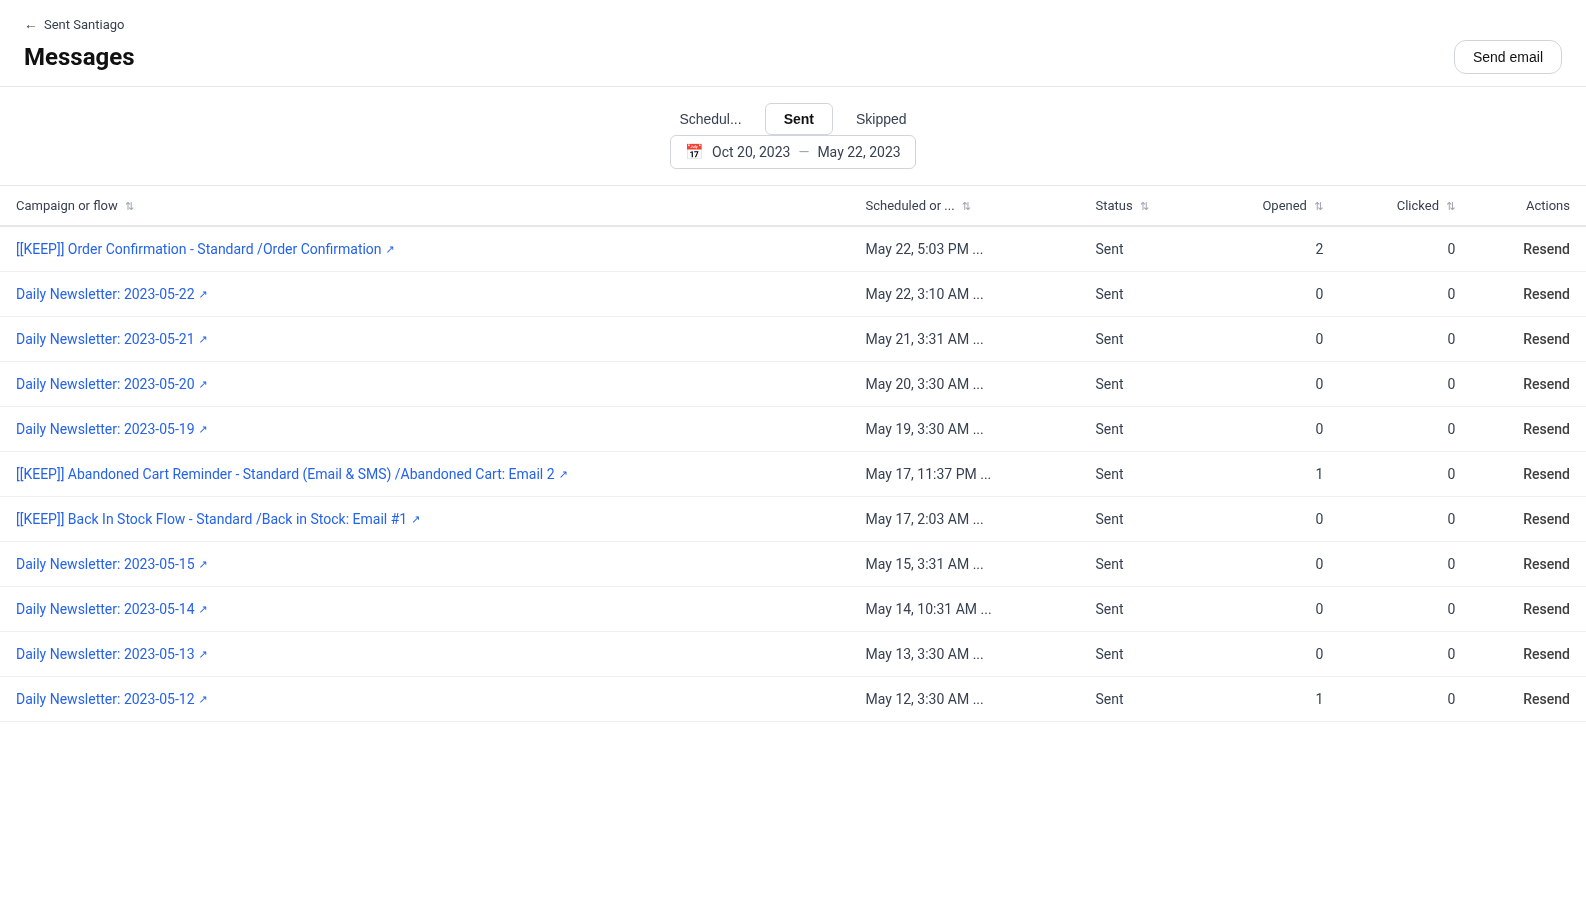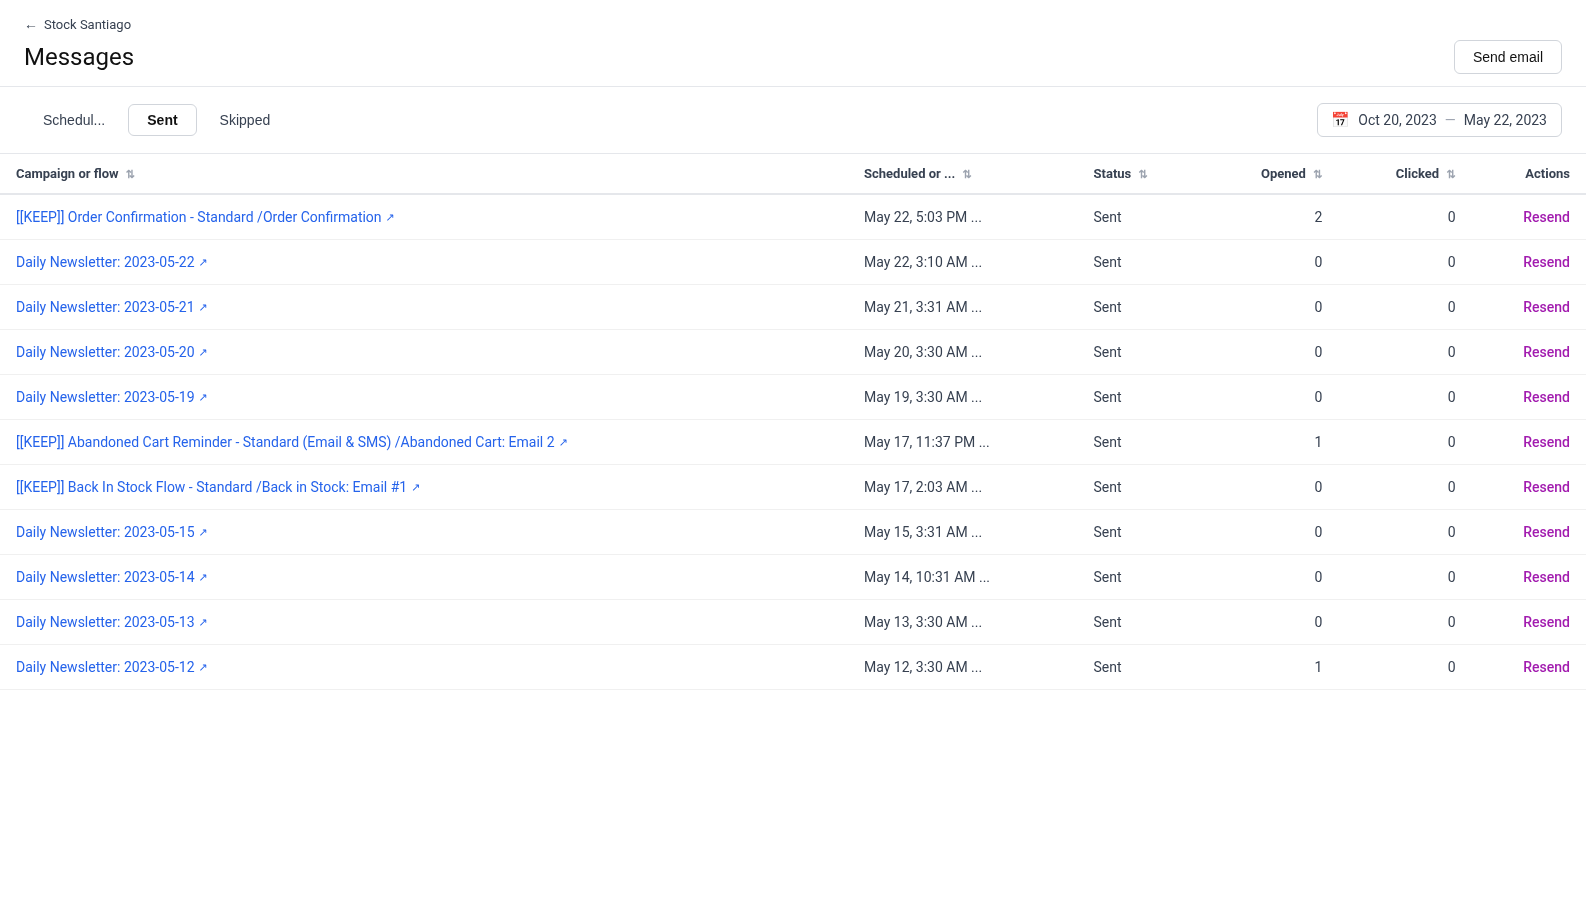--- a/index.html
+++ b/index.html
@@ -11,31 +11,32 @@
     }
     .back-link {
       display: inline-flex; align-items: center; gap: 6px;
       color: #374151; font-size: 13px; cursor: pointer; text-decoration: none;
       margin-bottom: 8px;
     }
     .back-arrow { font-size: 14px; }
     .page-header {
       display: flex; align-items: center; justify-content: space-between;
     }
-    .page-title { font-size: 24px; font-weight: 400; color: #111; }
+    .page-title { font-size: 24px; font-weight: 700; color: #111; }
     .send-email-btn {
       padding: 8px 18px; background: #fff; border: 1.5px solid #d1d5db;
-      border-radius: 6px; font-size: 14px; font-weight: 500; cursor: pointer;
+      border-radius: 12px; font-size: 14px; font-weight: 500; cursor: pointer;
       color: #111;
     }
 
     .toolbar {
       display: flex; align-items: center; justify-content: space-between;
       padding: 16px 24px;
       border-bottom: 1px solid #e5e7eb;
+      flex-direction: column;
     }
     .tab-group { display: flex; gap: 4px; }
     .tab-btn {
       padding: 7px 18px; border-radius: 6px; border: 1.5px solid transparent;
       font-size: 14px; cursor: pointer; background: transparent; color: #374151; font-weight: 500;
     }
     .tab-btn.active {
       background: #fff; border-color: #d1d5db; font-weight: 600; color: #111;
     }
 
@@ -44,42 +45,42 @@
       border: 1.5px solid #d1d5db; border-radius: 6px; padding: 7px 14px;
       font-size: 14px; color: #374151; cursor: pointer;
     }
     .date-range .cal-icon { color: #6b7280; font-size: 15px; }
     .date-range .dash { color: #9ca3af; }
 
     .table-wrap { width: 100%; overflow-x: auto; }
     table { width: 100%; border-collapse: collapse; }
     thead tr { border-bottom: 2px solid #e5e7eb; }
     thead th {
-      padding: 12px 16px; text-align: left; font-size: 13px; font-weight: 700;
+      padding: 12px 16px; text-align: left; font-size: 13px; font-weight: 400;
       color: #374151; white-space: nowrap; background: #fff; margin-left: 14px;
     }
     thead th.right { text-align: right; }
     thead th .sort-icon { display: inline-block; margin-left: 4px; color: #9ca3af; font-size: 11px; }
 
     tbody tr { border-bottom: 1px solid #f0f0f0; padding-left: 20px; }
     tbody td { padding: 14px 16px; font-size: 14px; color: #374151; }
     tbody td.campaign { color: #2563eb; cursor: pointer; }
     tbody td.campaign a { color: #2563eb; text-decoration: none; display: inline-flex; align-items: center; gap: 4px; }
     .ext-icon { font-size: 11px; color: #2563eb; }
     tbody td.right { text-align: right; }
     tbody td.status { color: #374151; }
-    tbody td.action { color: #a21caf; font-weight: 500; cursor: pointer; text-align: right; }
+    tbody td.action { color: #404040; font-weight: 500; cursor: pointer; text-align: right; }
   </style>
 </head>
 <body>
 
 <div class="top-bar">
   <a class="back-link">
     <span class="back-arrow">←</span>
-    <span>Stock Santiago</span>
+    <span>Sent Santiago</span>
   </a>
   <div class="page-header">
     <h1 class="page-title">Messages</h1>
     <button class="send-email-btn">Send email</button>
   </div>
 </div>
 
 <div class="toolbar">
   <div class="tab-group">
     <button class="tab-btn">Schedul...</button>

